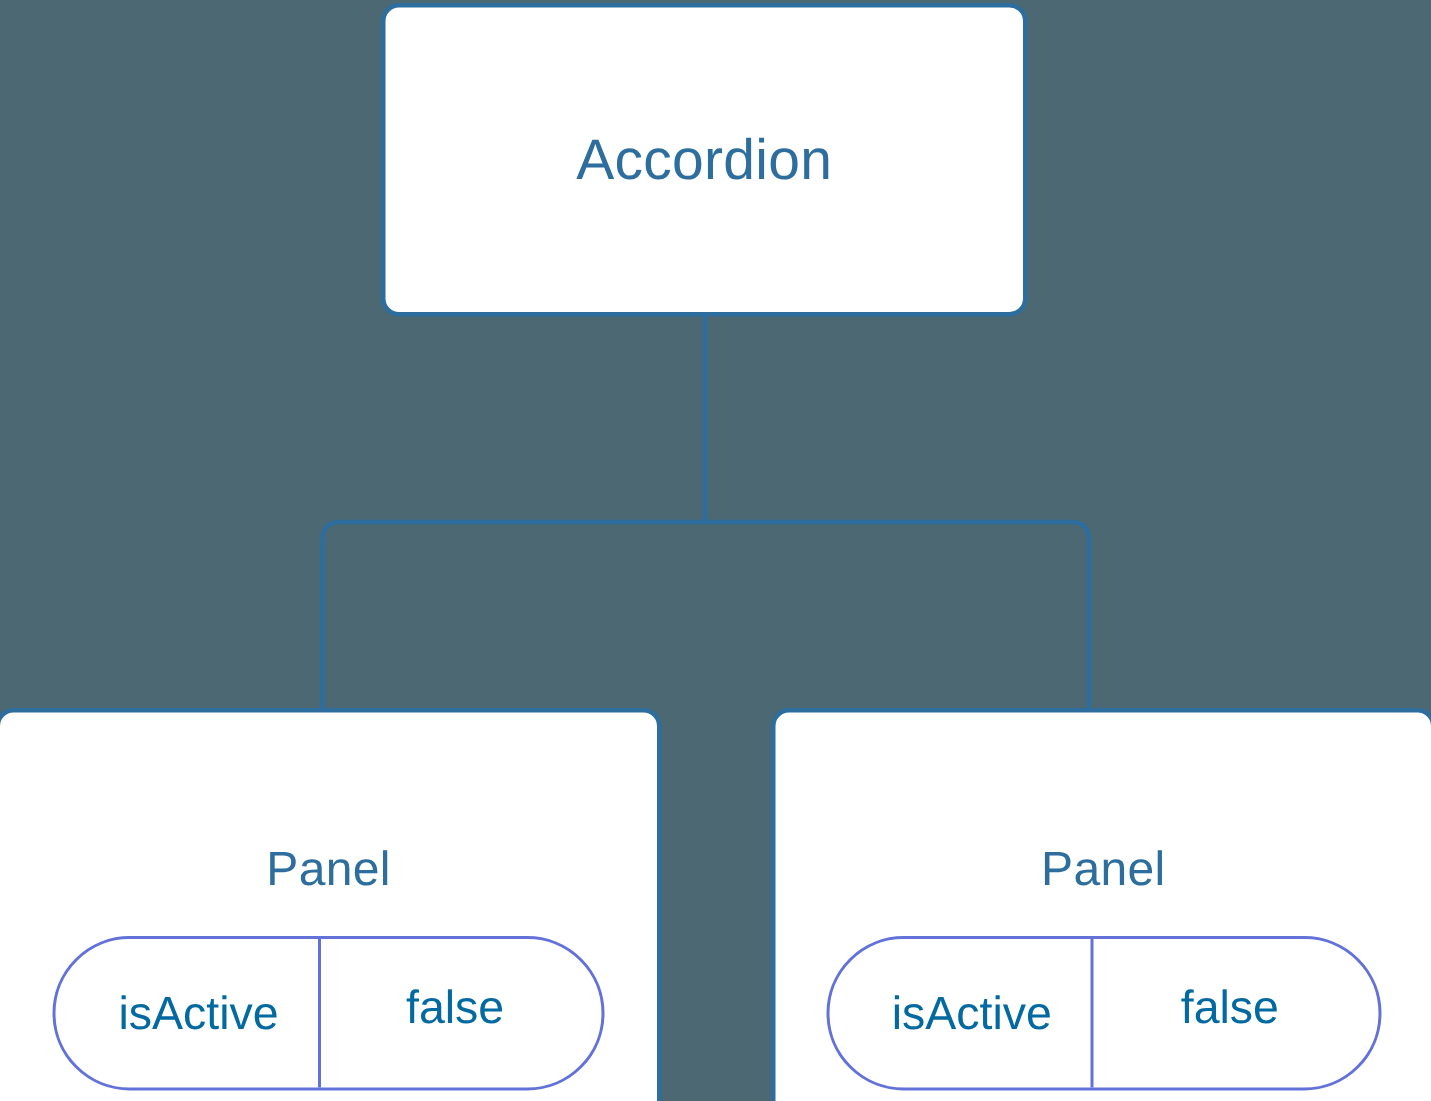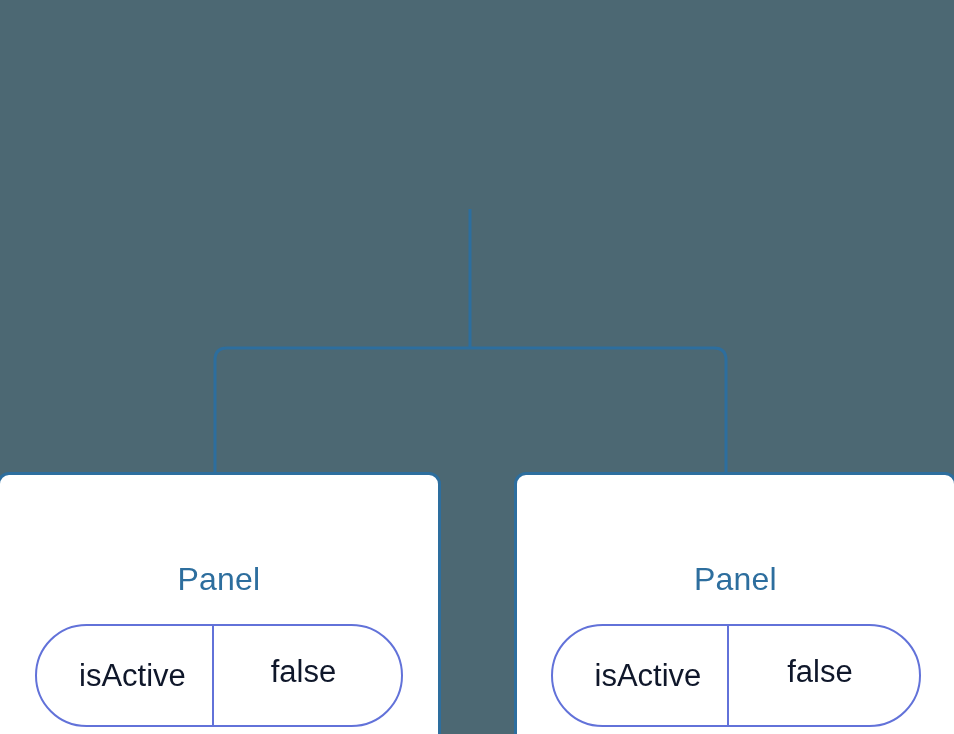--- a/index.html
+++ b/index.html
@@ -96,21 +96,21 @@
     align-items: stretch;
     background: #ffffff;
   }
   #node-panel-left .state-pill  { width: 368px; }
   #node-panel-right .state-pill { width: 370px; }
 
   .state-cell {
     display: flex;
     align-items: center;
     justify-content: center;
-    color: #0f172a;
+    color: #0369a1;
     font-size: 31px;
     line-height: 1;
     white-space: nowrap;
     box-sizing: border-box;
   }
   .state-key {
     flex: 0 0 auto;
     padding: 0 26px 0 42px;
     border-right: 2px solid #6272d9;
   }
@@ -126,20 +126,23 @@
 
   <svg id="connector-layer" viewBox="0 0 954 734" width="954" height="734" xmlns="http://www.w3.org/2000/svg">
 
     <path d="M 470 209 L 470 348" fill="none" stroke="#2d6e9e" stroke-width="3"></path>
 
     <path d="M 470 348 L 227 348 Q 215 348 215 360 L 215 474" fill="none" stroke="#2d6e9e" stroke-width="3" stroke-linecap="butt"></path>
 
     <path d="M 470 348 L 714 348 Q 726 348 726 360 L 726 474" fill="none" stroke="#2d6e9e" stroke-width="3" stroke-linecap="butt"></path>
   </svg>
 
+  <div class="node-box" id="node-accordion">
+    <div class="node-title">Accordion</div>
+  </div>
 
   <div class="node-box node-panel" id="node-panel-left">
     <div class="node-title">Panel</div>
     <div class="state-pill">
       <div class="state-cell state-key">isActive</div>
       <div class="state-cell state-value">false</div>
     </div>
   </div>
 
   <div class="node-box node-panel" id="node-panel-right">

